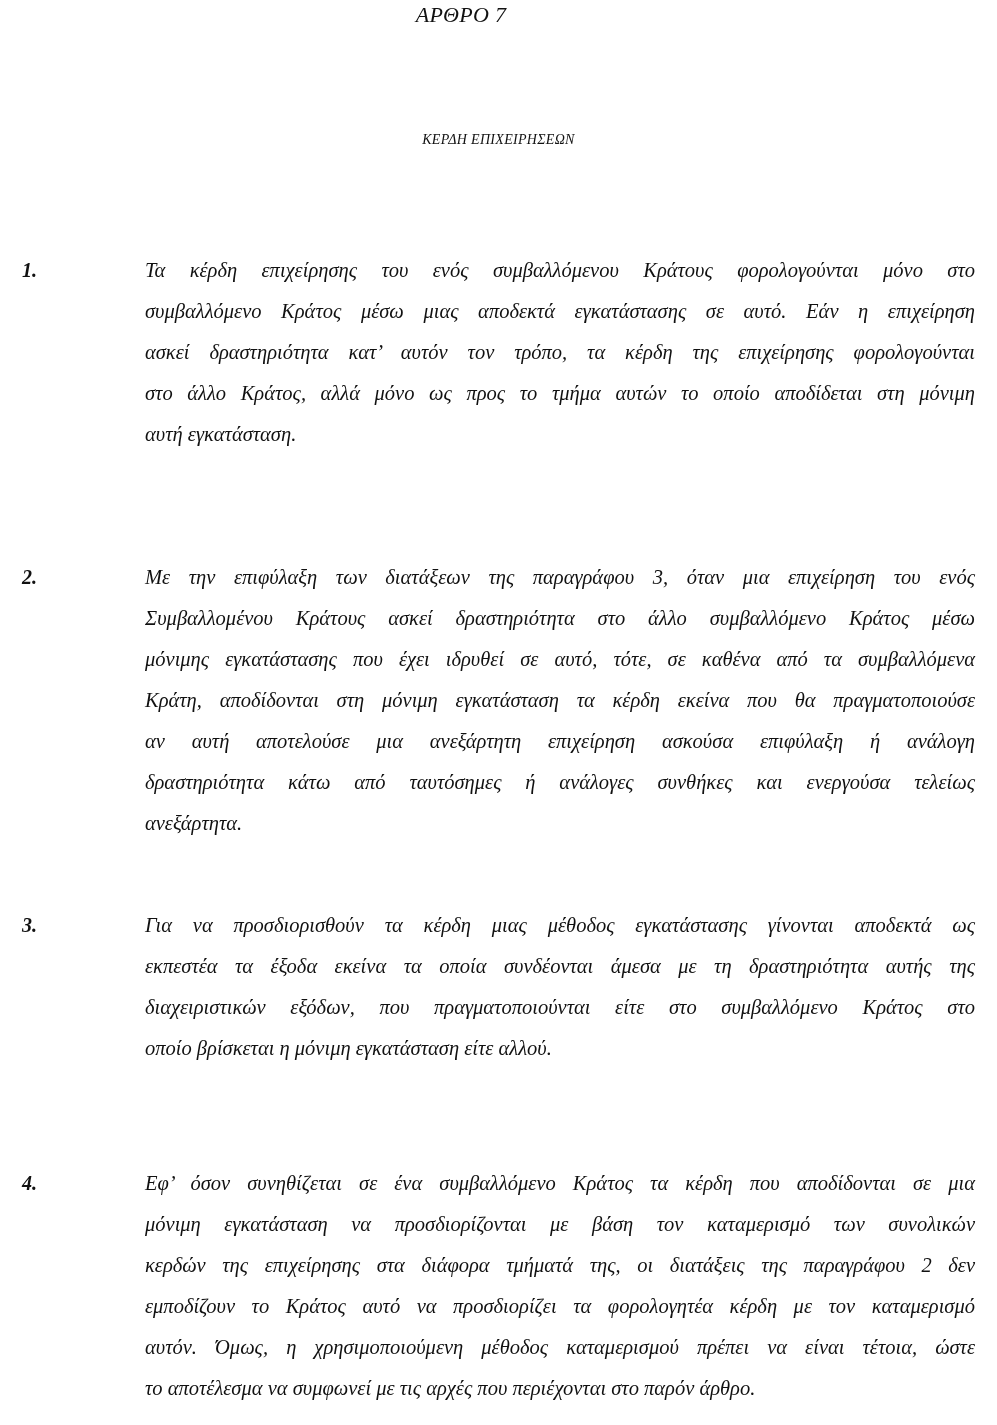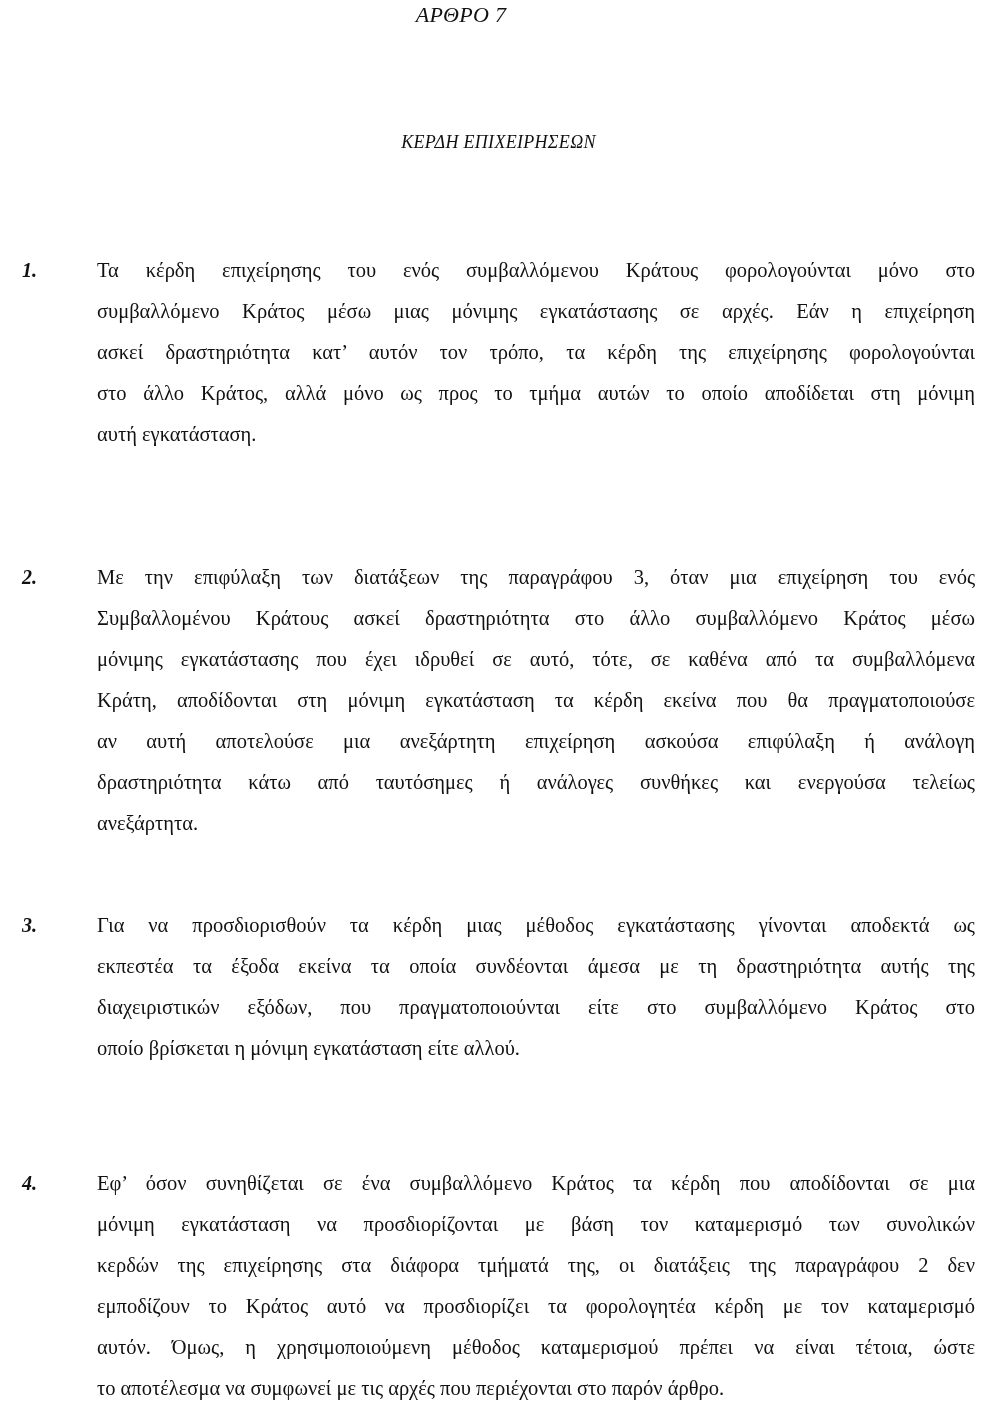--- a/index.html
+++ b/index.html
@@ -8,51 +8,51 @@
     font-family: "Liberation Serif", "DejaVu Serif", serif;
     color: #111111;
   }
   .title {
     position: absolute; left: 0; width: 922px; top: 2px;
     text-align: center; font-style: italic; font-size: 22px;
     letter-spacing: 0.3px;
   }
   .subtitle {
     position: absolute; left: 0; width: 997px; top: 132px;
-    text-align: center; font-style: italic; font-size: 18px;
+    text-align: center; font-style: italic; font-size: 14px;
     letter-spacing: 0.3px;
   }
   .para { position: absolute; left: 0; width: 997px; }
   .num {
     position: absolute; left: 22px; font-style: italic; font-weight: bold;
     font-size: 20px; line-height: 41px;
   }
   .body-lines { position: absolute; left: 97px; width: 878px; }
   .line {
     display: block; height: 41px; line-height: 41px;
-    font-size: 20.5px; white-space: nowrap;
-    text-align: justify; text-align-last: justify;
+    font-style: italic; font-size: 20.5px; white-space: nowrap;
+    text-align: justify; text-align-last: justify; margin-left: 48px;
   }
   .line.last { text-align-last: left; }
   #p1 { top: 250px; }
   #p2 { top: 557px; }
   #p3 { top: 905px; }
   #p4 { top: 1163px; }
 </style>
 </head>
 <body>
 
 <div class="title">ΑΡΘΡΟ 7</div>
 <div class="subtitle">ΚΕΡΔΗ ΕΠΙΧΕΙΡΗΣΕΩΝ</div>
 
 <div class="para" id="p1">
   <span class="num">1.</span>
   <div class="body-lines">
     <span class="line">Τα κέρδη επιχείρησης του ενός συμβαλλόμενου Κράτους φορολογούνται μόνο στο</span>
-    <span class="line">συμβαλλόμενο Κράτος μέσω μιας μόνιμης εγκατάστασης σε αρχές.  Εάν η επιχείρηση</span>
+    <span class="line">συμβαλλόμενο Κράτος μέσω μιας αποδεκτά εγκατάστασης σε αυτό.  Εάν η επιχείρηση</span>
     <span class="line">ασκεί δραστηριότητα κατ’ αυτόν τον τρόπο, τα κέρδη της επιχείρησης φορολογούνται</span>
     <span class="line">στο άλλο Κράτος, αλλά μόνο ως προς το τμήμα αυτών το οποίο αποδίδεται στη μόνιμη</span>
     <span class="line last">αυτή εγκατάσταση.</span>
   </div>
 </div>
 
 <div class="para" id="p2">
   <span class="num">2.</span>
   <div class="body-lines">
     <span class="line">Με την επιφύλαξη των διατάξεων της παραγράφου 3, όταν μια επιχείρηση του ενός</span>

